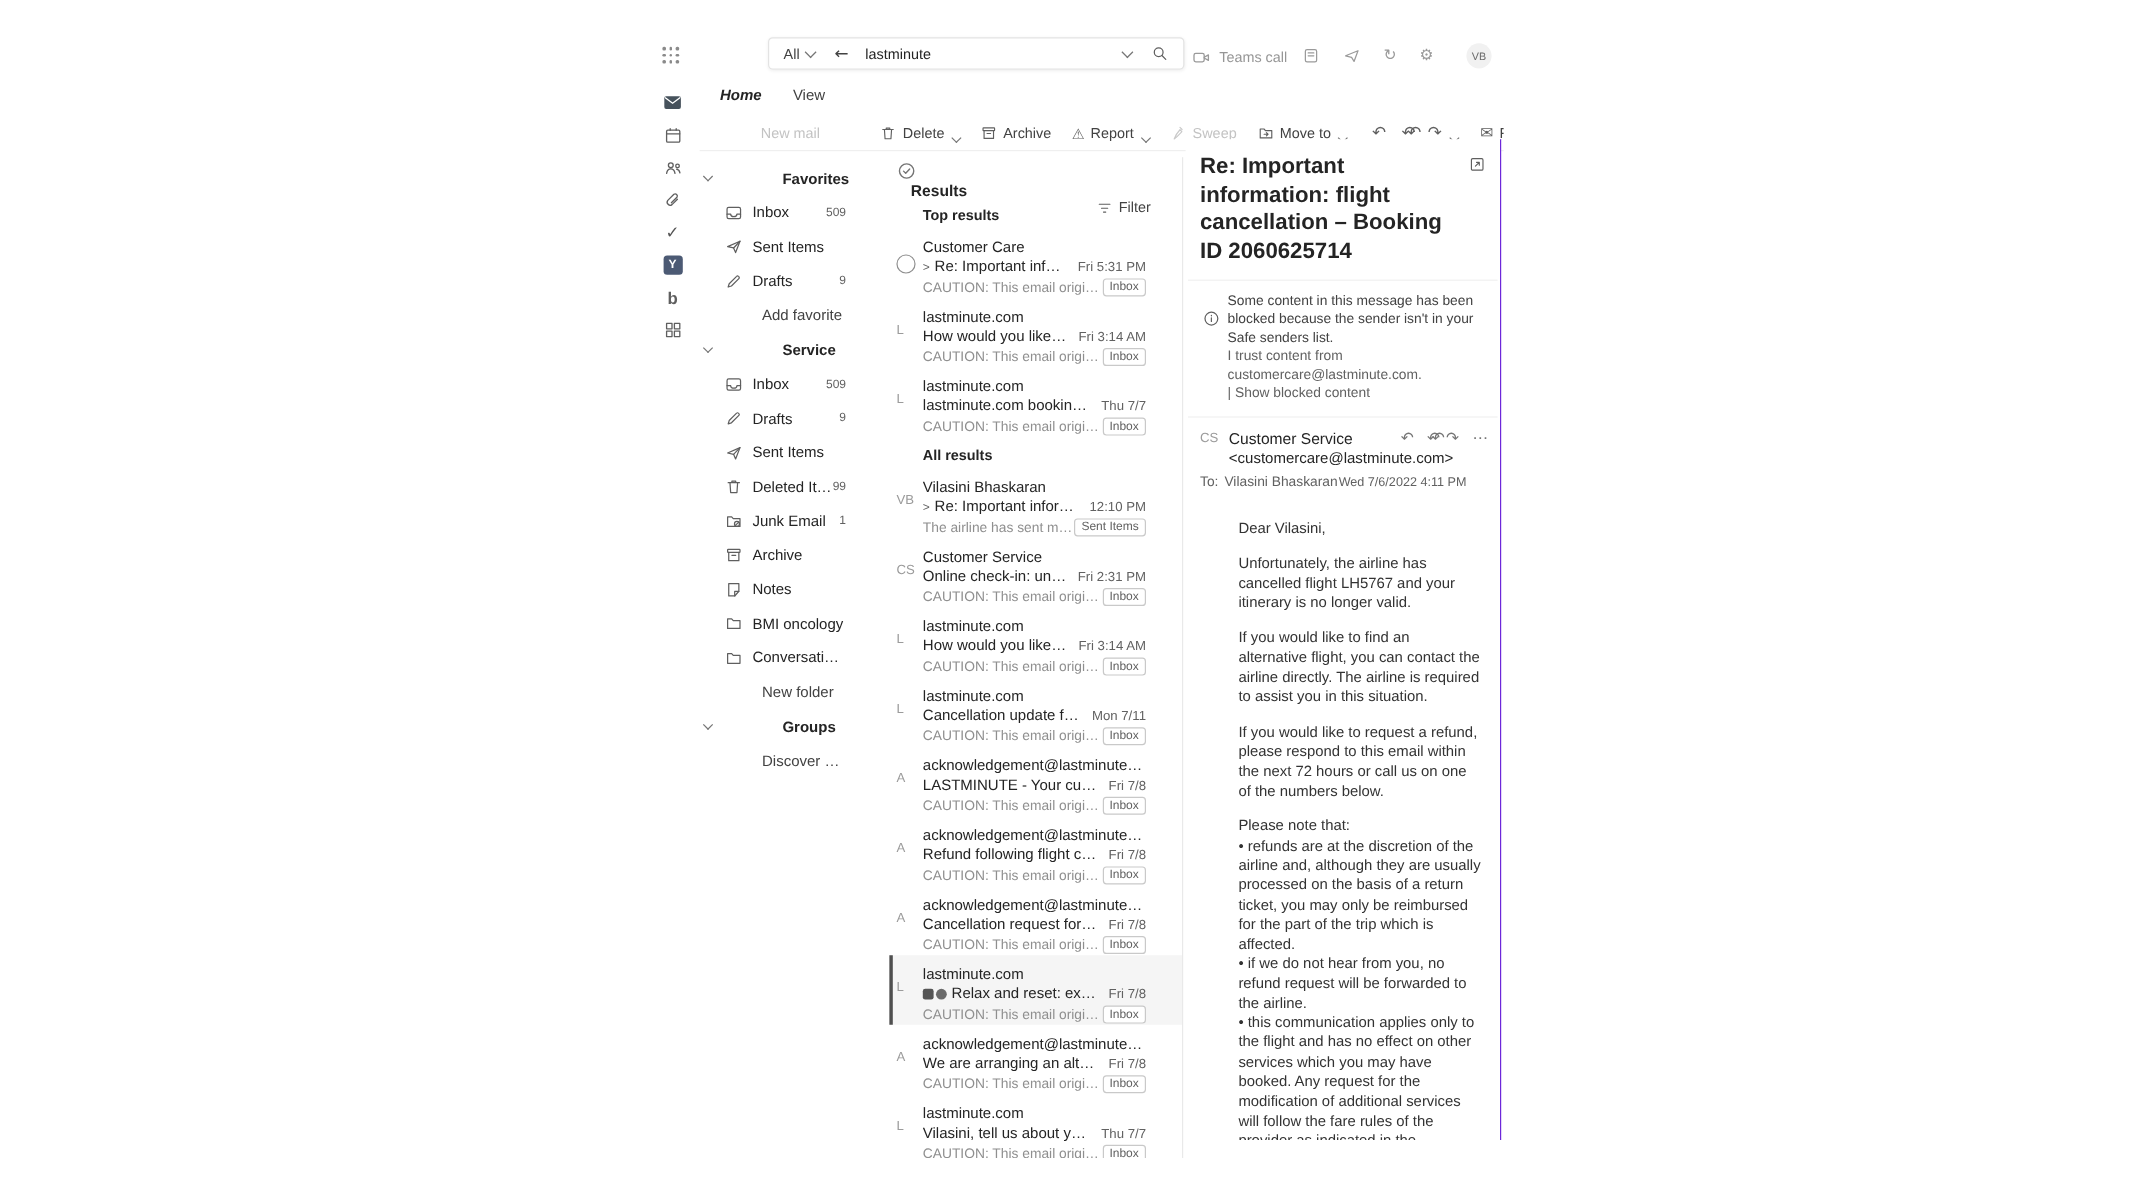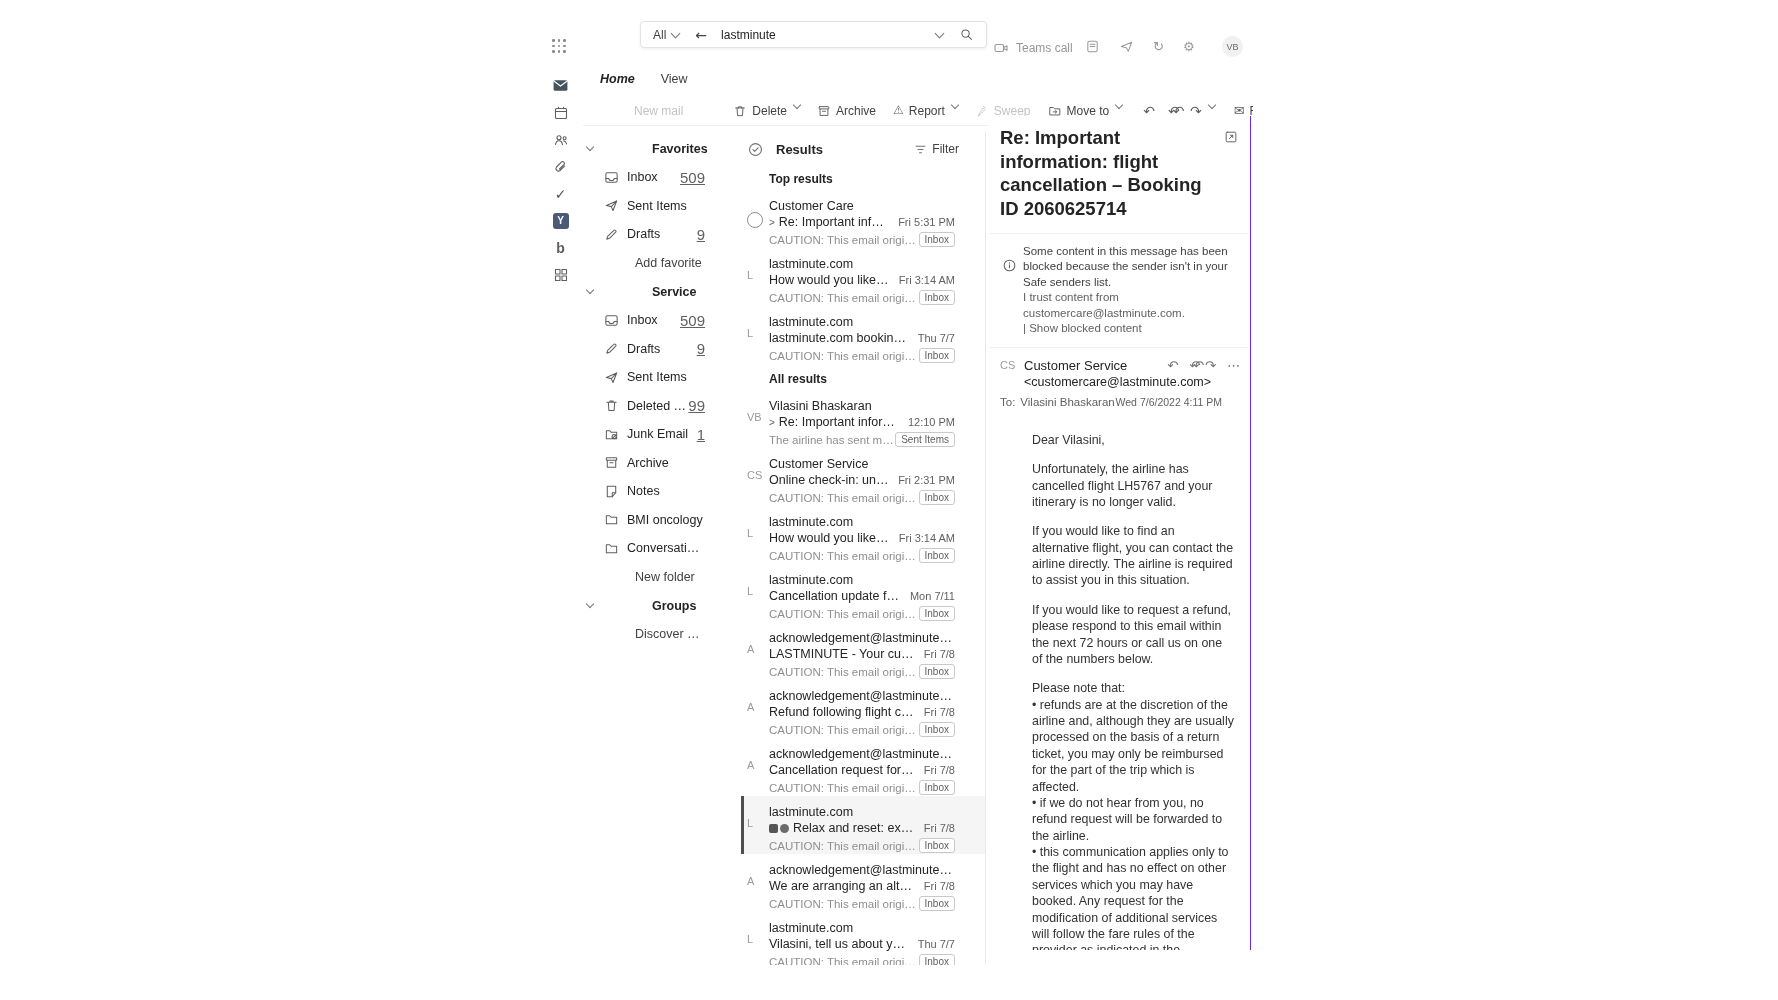--- a/index.html
+++ b/index.html
@@ -14,21 +14,21 @@
             grid-template-columns:repeat(3,1fr);gap:2px;cursor:pointer;}
   .launcher i{width:2.5px;height:2.5px;border-radius:50%;background:#8a8a8a;}
   .rail{position:absolute;left:552px;top:77px;display:flex;flex-direction:column;gap:10px;}
   .rail .ritem{width:17px;height:17px;display:flex;align-items:center;justify-content:center;}
   .yammer{width:16px;height:16px;border-radius:3px;background:#4c5a74;color:#fff;
           font-size:10px;font-weight:bold;display:flex;align-items:center;justify-content:center;}
   .bletter{font-size:14px;font-weight:bold;color:#5f5f5f;line-height:1;}
   .checkglyph{font-size:14px;color:#555;font-weight:bold;}
 
   
-  .searchpill{position:absolute;left:640px;top:21px;width:345px;height:25px;background:#fff;
+  .searchpill{position:absolute;left:640px;top:31px;width:345px;height:25px;background:#fff;
               border:1px solid #e3e3e3;border-radius:4px;box-shadow:0 1px 3px rgba(0,0,0,.07);
               display:flex;align-items:center;font-size:12px;color:#424242;}
   .scope{margin-left:12px;display:flex;align-items:center;gap:6px;cursor:pointer;}
   .chev{width:6px;height:6px;border-right:1.2px solid #757575;border-bottom:1.2px solid #757575;
         transform:rotate(45deg);display:inline-block;margin-top:-3px;}
   .backarrow{margin-left:16px;color:#424242;font-size:14px;cursor:pointer;}
   .query{margin-left:14px;color:#242424;}
   .pillright{margin-left:auto;display:flex;align-items:center;gap:16px;padding-right:12px;}
   .teamscall{position:absolute;left:993px;top:40px;display:flex;align-items:center;gap:7px;
              color:#969696;font-size:12px;cursor:pointer;}
@@ -39,47 +39,47 @@
             justify-content:center;cursor:pointer;}
 
   
   .tabs{position:absolute;left:600px;top:72px;display:flex;gap:26px;font-size:12.5px;}
   .tab-home{font-weight:bold;color:#242424;cursor:pointer;font-style:italic;}
   .tab-view{color:#424242;cursor:pointer;}
 
   
   .cmdbar{position:absolute;left:588px;top:98px;width:665px;height:26px;display:flex;
           align-items:center;font-size:12px;color:#424242;overflow:hidden;white-space:nowrap;}
-  .cmd{display:flex;align-items:flex-start;gap:5px;cursor:pointer;}
+  .cmd{display:flex;align-items:flex-end;gap:5px;cursor:pointer;}
   .cmd .uic{font-size:13px;line-height:1;}
   .disabled{color:#c3c3c3;}
   .disabled svg{stroke:#c9c9c9;}
   .burger{width:13px;display:flex;flex-direction:column;gap:3px;cursor:pointer;}
   .burger i{height:1.4px;background:#5f5f5f;border-radius:1px;}
   .smallchev{width:5px;height:5px;border-right:1.1px solid #757575;border-bottom:1.1px solid #757575;
              transform:rotate(45deg);margin:-2px 0 0 2px;display:inline-block;}
   .cmddivider{position:absolute;left:583px;top:125px;width:670px;height:1px;background:#efefef;}
 
   
   .folderpane{position:absolute;left:583px;top:134px;width:152px;font-size:12.5px;}
   .sec{height:29px;display:flex;align-items:center;cursor:pointer;gap:48px;}
   .sec .chev{margin-left:4px;width:5px;height:5px;}
   .sec .slabel{margin-left:11px;font-weight:bold;color:#242424;}
   .frow{height:28.5px;display:flex;align-items:center;padding:0 30px 0 21px;cursor:pointer;border-radius:4px;}
   .frow .ic{width:15px;height:15px;}
   .frow .flabel{margin-left:8px;color:#242424;white-space:nowrap;overflow:hidden;
                 text-overflow:ellipsis;max-width:86px;}
   .frow.no-icon{padding-left:44px;}
   .frow.no-icon .flabel{color:#424242;text-align:center;}
-  .fcount{margin-left:auto;color:#616161;font-size:15px;text-decoration:underline;}
+  .fcount{margin-left:auto;color:#616161;font-size:10px;}
 
   
   .listpane{position:absolute;left:741px;top:134px;width:244px;height:831px;overflow:hidden;}
   .panedivider{position:absolute;left:985px;top:131px;width:1px;height:834px;background:#e9e9e9;}
-  .lheader{height:30px;display:flex;align-items:center;padding:0 26px 0 6px;}
+  .lheader{height:30px;display:flex;align-items:flex-start;padding:0 26px 0 6px;flex-direction:column;}
   .ltitle{margin-left:12px;font-size:13px;font-weight:bold;color:#242424;}
   .lfilter{margin-left:auto;display:flex;align-items:center;gap:5px;font-size:12px;color:#424242;cursor:pointer;}
   .glabel{height:26px;display:flex;align-items:flex-end;padding-left:28px;font-size:12px;
           font-weight:bold;color:#242424;box-sizing:border-box;padding-bottom:4px;}
   .mail-item{display:flex;height:58px;box-sizing:border-box;padding:9px 30px 0 6px;cursor:pointer;position:relative;}
   .mail-item.selected{background:#f5f5f5;box-shadow:inset 3px 0 0 #4f4f4f;}
   .mi-avatar{width:22px;font-size:11px;color:#9b9b9b;padding-top:12px;flex:none;}
   .mi-circle{width:14px;height:14px;border:1px solid #8f8f8f;border-radius:50%;display:inline-block;margin-top:1px;}
   .mi-main{flex:1;min-width:0;}
   .mi-sender{font-size:12.5px;color:#242424;white-space:nowrap;overflow:hidden;text-overflow:ellipsis;}

